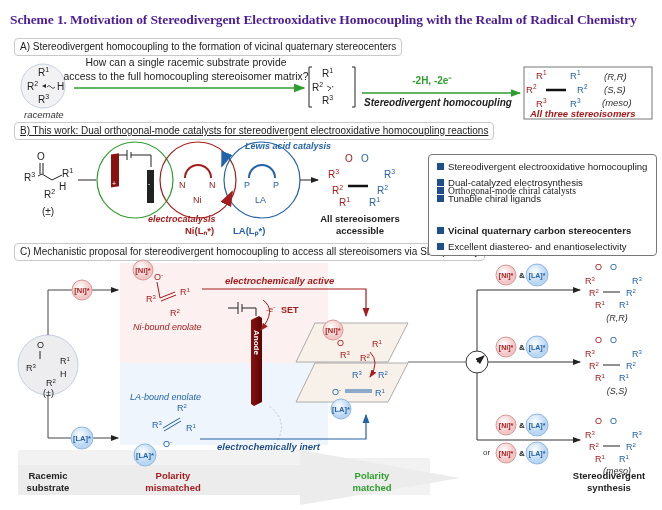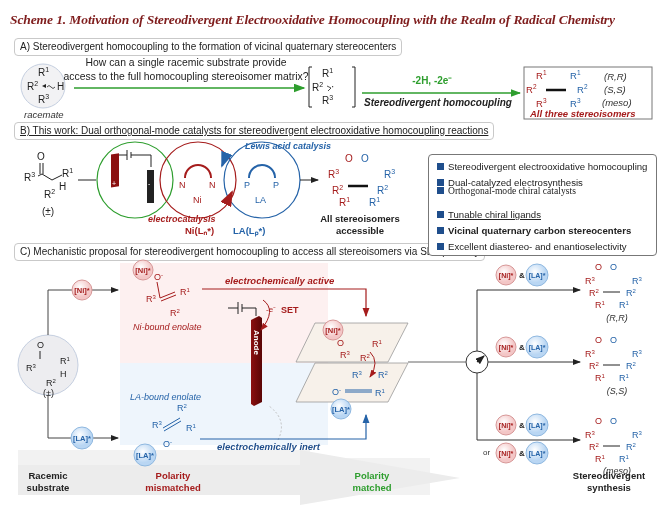--- a/index.html
+++ b/index.html
@@ -1,17 +1,17 @@
 <!DOCTYPE html>
 <html><head>
 <meta charset="utf-8">
 <style>
   html,body{margin:0;padding:0;background:#fff;}
   body{width:662px;height:510px;position:relative;overflow:hidden;font-family:"Liberation Sans",sans-serif;}
-  .title{position:absolute;left:10px;top:12px;font-family:"Liberation Serif",serif;font-weight:bold;font-size:13.5px;color:#7f1d1d;letter-spacing:-0.1px;font-style:italic;}
+  .title{position:absolute;left:10px;top:12px;font-family:"Liberation Serif",serif;font-weight:bold;font-size:13.5px;color:#4c1d95;letter-spacing:-0.1px;}
   .sec{position:absolute;height:16px;border:1px solid #c9c9c9;border-radius:4px;font-size:10px;color:#222;line-height:16px;padding:0 5px;background:#fff;white-space:nowrap;}
   svg text{font-family:"Liberation Sans",sans-serif;}
   .feat{position:absolute;left:428px;top:154px;width:227px;height:100px;border:1px solid #777;border-radius:4px;background:#fff;}
   .feat .row{position:absolute;left:8px;font-size:9.6px;color:#222;white-space:nowrap;}
   .feat .sq{display:inline-block;width:7px;height:7px;background:#1f4e8c;margin-right:4px;vertical-align:-0px;}
 </style>
 </head>
 <body>
 
 <div class="title">Scheme 1. Motivation of Stereodivergent Electrooxidative Homocoupling with the Realm of Radical Chemistry</div>
@@ -325,16 +325,16 @@
   <text x="372" y="479" font-size="9.5" font-weight="bold" fill="#2e9e2e" text-anchor="middle">Polarity</text>
   <text x="372" y="491" font-size="9.5" font-weight="bold" fill="#2e9e2e" text-anchor="middle">matched</text>
   <text x="609" y="479" font-size="9.5" font-weight="bold" fill="#222" text-anchor="middle">Stereodivergent</text>
   <text x="609" y="491" font-size="9.5" font-weight="bold" fill="#222" text-anchor="middle">synthesis</text>
 </svg>
 
 <div class="feat">
   <div class="row" style="top:22px;"><span class="sq"></span><span>Dual-catalyzed electrosynthesis</span></div>
   <div class="row" style="top:6px;"><span class="sq"></span><span>Stereodivergent electrooxidative homocoupling</span></div>
   <div class="row" style="top:30px;font-family:Liberation Serif, serif;"><span class="sq"></span><span>Orthogonal-mode chiral catalysts</span></div>
-  <div class="row" style="top:54px;text-decoration:underline;"><span class="sq"></span><span>Tunable chiral ligands</span></div>
+  <div class="row" style="top:38px;"><span class="sq"></span><span>Tunable chiral ligands</span></div>
   <div class="row" style="top:70px;font-weight:bold;"><span class="sq"></span><span>Vicinal quaternary carbon stereocenters</span></div>
   <div class="row" style="top:86px;"><span class="sq"></span><span>Excellent diastereo- and enantioselectivity</span></div>
 </div>
 
 </body></html>

